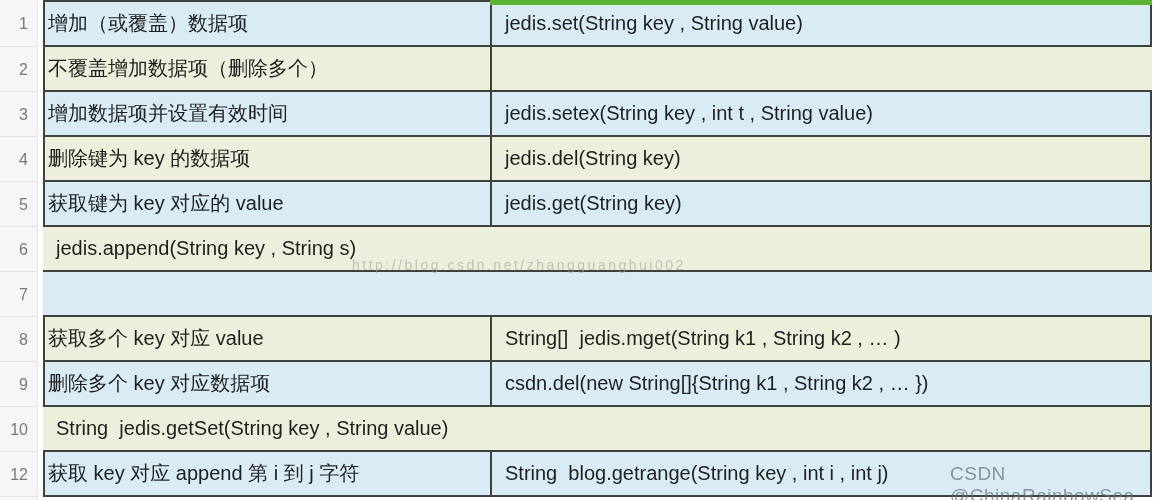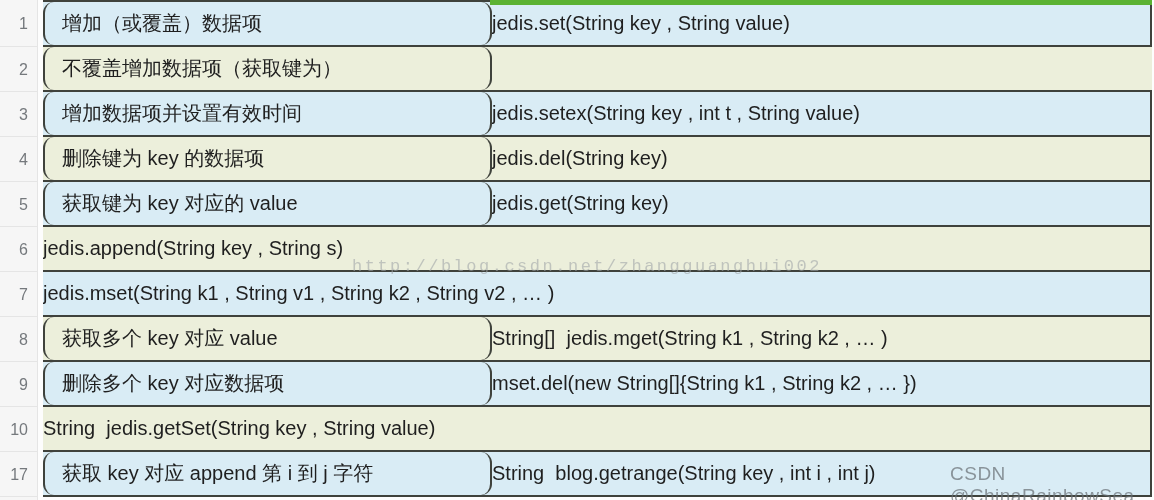--- a/index.html
+++ b/index.html
@@ -21,88 +21,87 @@
   .g-cell{height:45px;line-height:45px;text-align:right;padding-right:9px;box-sizing:border-box;
           color:var(--gutter_text);font-size:16px;border-bottom:1px solid var(--gutter_line);}
   .g-cell:first-child{height:47px;line-height:47px;}
 
   
   .apitable{position:absolute;left:43px;top:0;width:1109px;border-top:2px solid var(--border_dark);}
   .t-row{display:flex;height:45px;box-sizing:border-box;border-bottom:2px solid var(--border_dark);}
   .t-row .cell{box-sizing:border-box;font-size:20px;color:var(--text);line-height:43px;
                white-space:pre;overflow:hidden;}
   .cell.desc{width:449px;border-left:2px solid var(--border_dark);border-right:2px solid var(--border_dark);
-             padding-left:17px;border-radius:11px;}
-  .cell.code{flex:1;border-right:2px solid var(--border_dark);}
+             padding-left:3px;}
+  .cell.code{flex:1;border-right:2px solid var(--border_dark);padding-left:13px;}
   .tone-blue{background:var(--row_blue);}
   .tone-olive{background:var(--row_olive);}
 
   
   .green-bar{position:absolute;left:447px;top:-2px;width:662px;height:5px;
              background:var(--accent_green);z-index:3;}
 
   
   .wm{position:absolute;z-index:5;pointer-events:none;}
-  .wm-center{left:352px;top:257px;font-family:Liberation Mono, monospace;font-size:17px;
+  .wm-center{left:352px;top:257px;font-family:Liberation Sans, sans-serif;font-size:14px;
              letter-spacing:2.5px;color:rgba(158,163,167,0.58);}
   .wm-br{left:950px;top:463px;font-size:19px;color:rgba(105,112,118,0.72);letter-spacing:0.5px;}
 </style>
 </head>
 <body>
 
 <div class="screen">
   <div class="gutter" id="gutter">
       <div class="g-cell">1</div>
       <div class="g-cell">2</div>
       <div class="g-cell">3</div>
       <div class="g-cell">4</div>
       <div class="g-cell">5</div>
       <div class="g-cell">6</div>
       <div class="g-cell">7</div>
       <div class="g-cell">8</div>
       <div class="g-cell">9</div>
       <div class="g-cell">10</div>
-      <div class="g-cell">17</div>
+      <div class="g-cell">12</div>
     </div>
 
   <div class="apitable">
     <div class="green-bar"></div>
     <div id="rows">
         <div class="t-row tone-blue">
     <div class="cell desc">增加（或覆盖）数据项</div>
     <div class="cell code">jedis.set(String key , String value)</div>
   </div>
         <div class="t-row tone-olive">
-    <div class="cell desc">不覆盖增加数据项（获取键为）</div>
+    <div class="cell desc">不覆盖增加数据项（删除多个）</div>
   </div>
         <div class="t-row tone-blue">
     <div class="cell desc">增加数据项并设置有效时间</div>
     <div class="cell code">jedis.setex(String key , int t , String value)</div>
   </div>
         <div class="t-row tone-olive">
     <div class="cell desc">删除键为 key 的数据项</div>
     <div class="cell code">jedis.del(String key)</div>
   </div>
         <div class="t-row tone-blue">
     <div class="cell desc">获取键为 key 对应的 value</div>
     <div class="cell code">jedis.get(String key)</div>
   </div>
         <div class="t-row tone-olive">
     <div class="cell code">jedis.append(String key , String s)</div>
   </div>
         <div class="t-row tone-blue">
-    <div class="cell code">jedis.mset(String k1 , String v1 , String k2 , String v2 , … )</div>
   </div>
         <div class="t-row tone-olive">
     <div class="cell desc">获取多个 key 对应 value</div>
     <div class="cell code">String[]  jedis.mget(String k1 , String k2 , … )</div>
   </div>
         <div class="t-row tone-blue">
     <div class="cell desc">删除多个 key 对应数据项</div>
-    <div class="cell code">mset.del(new String[]{String k1 , String k2 , … })</div>
+    <div class="cell code">csdn.del(new String[]{String k1 , String k2 , … })</div>
   </div>
         <div class="t-row tone-olive">
     <div class="cell code">String  jedis.getSet(String key , String value)</div>
   </div>
         <div class="t-row tone-blue">
     <div class="cell desc">获取 key 对应 append 第 i 到 j 字符</div>
     <div class="cell code">String  blog.getrange(String key , int i , int j)</div>
   </div>
       </div>
   </div>

